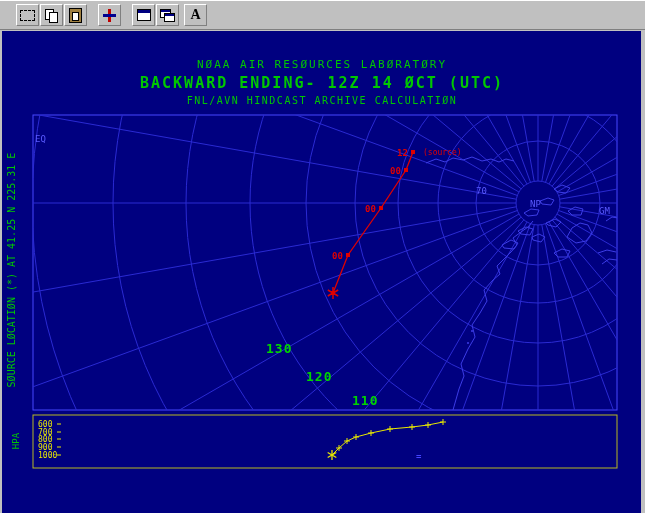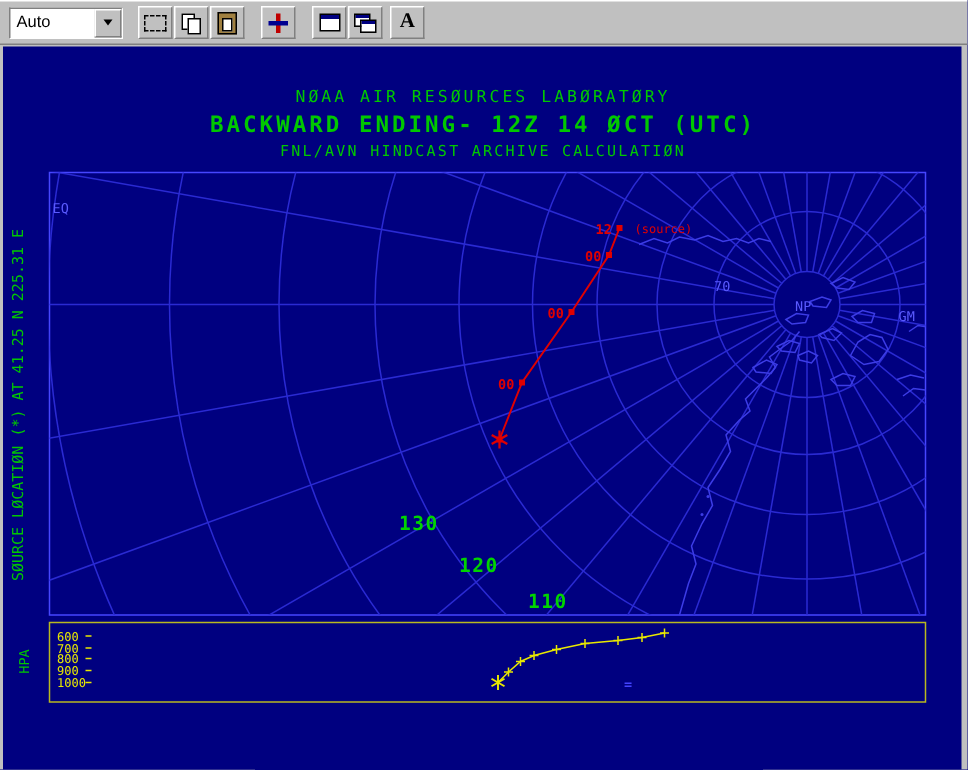--- a/index.html
+++ b/index.html
@@ -60,26 +60,20 @@
   .profile-line{stroke:#e8e800;fill:none;stroke-width:1;}
   .plus line{stroke:#e8e800;stroke-width:1;}
   .yellow-tick{fill:#e8e800;font-size:8px;}
   .tick-line{stroke:#e8e800;stroke-width:1;}
   .blue-eq{fill:#4444ff;font-size:9px;font-weight:bold;}
 </style>
 </head>
 <body>
 
 <div class="toolbar">
-  <div class="combo">
-    <span class="combo-text">Auto</span>
-    <span class="combo-btn">
-      <span class="arr"></span>
-    </span>
-  </div>
   <div class="tb-sep"></div>
   <div class="tbtn">
     <span class="ic-marquee"></span>
   </div>
   <div class="tbtn">
     <span class="ic-copy"></span>
   </div>
   <div class="tbtn">
     <span class="ic-paste"></span>
   </div>

